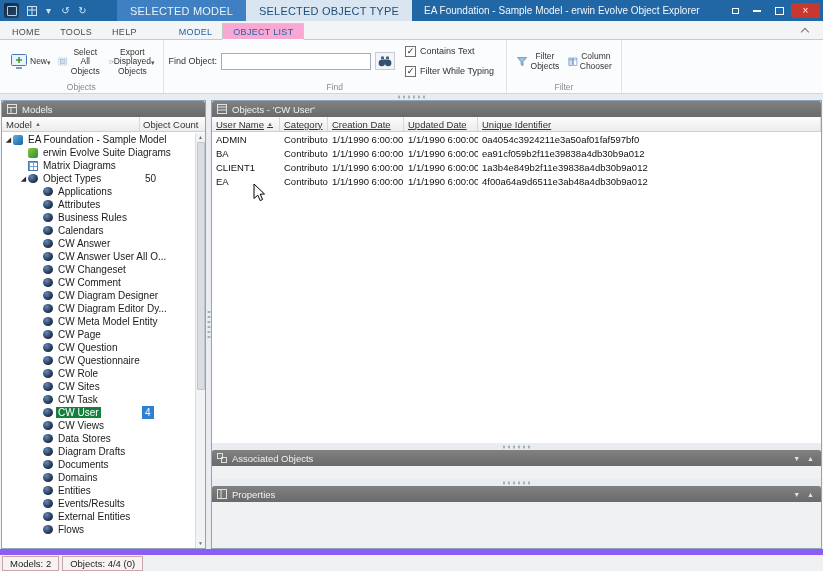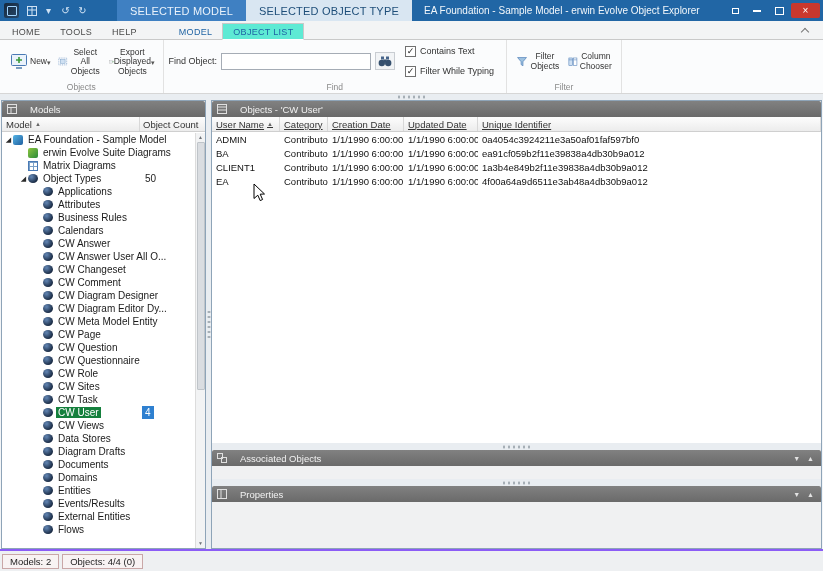--- a/index.html
+++ b/index.html
@@ -22,21 +22,21 @@
 .winbtn{width:20px;height:15px;display:flex;align-items:center;justify-content:center;font-size:9px;color:#fff;border-radius:2px;}
 .winbtn .sq{width:7px;height:6px;border:1px solid #fff;display:block;}
 .winbtn .bar{width:8px;height:2px;background:#fff;display:block;}
 .winbtn.close{width:29px;background:#c9382e;font-size:10px;}
 
 
 .ribbon-tabs{flex:0 0 19px;background:#f3f4f5;display:flex;align-items:flex-end;padding-left:2px;border-bottom:1px solid #c9c9c9;position:relative;}
 .rtab{padding:3px 10px 2px;font-size:9px;color:#4a4a4a;letter-spacing:.3px;white-space:nowrap;}
 .rtab.ctx{color:#1f63a4;}
 .rtab.ctx-first{margin-left:22px;}
-.rtab.active{background:#5eead4;border:1px solid #c9c9c9;border-bottom:1px solid #fff;margin-bottom:-1px;color:#1f63a4;}
+.rtab.active{background:#f9a8d4;border:1px solid #c9c9c9;border-bottom:1px solid #fff;margin-bottom:-1px;color:#1f63a4;}
 .ribbon-collapse{position:absolute;right:14px;top:6px;width:8px;height:8px;cursor:pointer;}
 .ribbon-collapse::after{content:"";position:absolute;left:1px;top:2px;width:5px;height:5px;border-top:1px solid #777;border-right:1px solid #777;transform:rotate(-45deg);}
 
 
 .ribbon{flex:0 0 54px;background:#fbfcfd;display:flex;border-bottom:1px solid #d6d6d6;overflow:hidden;}
 .rgroup{position:relative;display:flex;align-items:flex-start;border-right:1px solid #e2e2e2;padding:2px 5px 13px;}
 .rgroup-label{position:absolute;bottom:1px;left:0;right:0;text-align:center;font-size:8.5px;color:#8a8a8a;}
 .rbtn{display:flex;flex-direction:row;align-items:center;justify-content:flex-start;padding:2px 3px;font-size:8.5px;color:#333;text-align:center;line-height:1.12;min-width:36px;max-width:52px;height:40px;}
 .rbtn svg{display:block;margin-bottom:1px;}
 .caret{font-size:7px;color:#555;line-height:1;}
@@ -54,21 +54,21 @@
 .h-splitter{position:relative;background:#e9edf1;flex:0 0 6px;}
 .h-splitter.thick{flex:0 0 7px;}
 .h-splitter::after{content:"";position:absolute;left:50%;top:50%;transform:translate(-50%,-50%);width:30px;height:3px;background:radial-gradient(circle 1px at 2px 1.5px,#96a0a8 1px,transparent 1.3px);background-size:5px 3px;background-repeat:repeat-x;}
 .v-splitter{position:relative;background:#e9edf1;flex:0 0 5px;}
 .v-splitter::after{content:"";position:absolute;top:50%;left:50%;transform:translate(-50%,-50%);width:3px;height:30px;background:radial-gradient(circle 1px at 1.5px 2px,#96a0a8 1px,transparent 1.3px);background-size:3px 5px;background-repeat:repeat-y;}
 
 
 .main{flex:1;display:flex;min-height:0;padding:0 1px;}
 .left-panel{flex:0 0 205px;display:flex;flex-direction:column;border:1px solid #8ea4b8;background:#fff;position:relative;overflow:hidden;}
 .right-panel{flex:1;display:flex;flex-direction:column;border:1px solid #8ea4b8;background:#fff;min-width:0;overflow:hidden;}
-.panel-header{flex:0 0 16px;background:linear-gradient(#818181,#6a6a6a);color:#f2f2f2;font-size:9.5px;display:flex;align-items:center;padding:0 5px;gap:13px;border-radius:2px 2px 0 0;}
+.panel-header{flex:0 0 16px;background:linear-gradient(#818181,#6a6a6a);color:#f2f2f2;font-size:9.5px;display:flex;align-items:center;padding:0 5px;gap:5px;border-radius:2px 2px 0 0;}
 .panel-header svg{display:block;flex:0 0 auto;}
 .ph-controls{margin-left:auto;display:flex;gap:7px;font-size:7px;color:#e3e3e3;align-items:center;padding-right:2px;}
 
 
 .tree-colhead{flex:0 0 15px;display:flex;background:linear-gradient(#fdfdfd,#ececec);border-bottom:1px solid #cfcfcf;font-size:9.5px;color:#333;align-items:center;}
 .tree-colhead .c-model{flex:0 0 138px;padding:0 4px;border-right:1px solid #d8d8d8;display:flex;align-items:center;gap:3px;height:100%;}
 .tree-colhead .c-count{flex:1;padding:0 3px;height:100%;display:flex;align-items:center;}
 .sort{font-size:6px;color:#666;}
 .tree{flex:1;overflow:hidden;font-size:10px;color:#1a1a1a;padding-top:1px;}
 .tree-row{height:13px;display:flex;align-items:center;white-space:nowrap;position:relative;}
@@ -96,21 +96,21 @@
 .c0{width:68px;flex:0 0 68px;}
 .c1{width:48px;flex:0 0 48px;}
 .c2{width:76px;flex:0 0 76px;}
 .c3{width:74px;flex:0 0 74px;}
 .c4{flex:1;min-width:0;}
 .table-fill{flex:1;background:#fff;}
 .gray-gap{flex:0 0 13px;background:#f0f1f2;}
 .gray-bottom{flex:0 0 46px;background:#f0f1f2;}
 
 
-.statusbar{flex:0 0 22px;background:#eef0f2;border-top:2px solid #8b5cf6;display:flex;align-items:center;padding:0 2px;gap:3px;}
+.statusbar{flex:0 0 22px;background:#eef0f2;border-top:6px solid #8b5cf6;display:flex;align-items:center;padding:0 2px;gap:3px;}
 .status-box{border:1px solid #c9a7a7;background:#f8f3f3;font-size:9.5px;padding:1px 7px;color:#222;white-space:nowrap;}
 
 
 .cursor{position:absolute;left:253px;top:183px;z-index:50;pointer-events:none;}
 </style>
 </head>
 <body>
 
 <div class="window">
 

